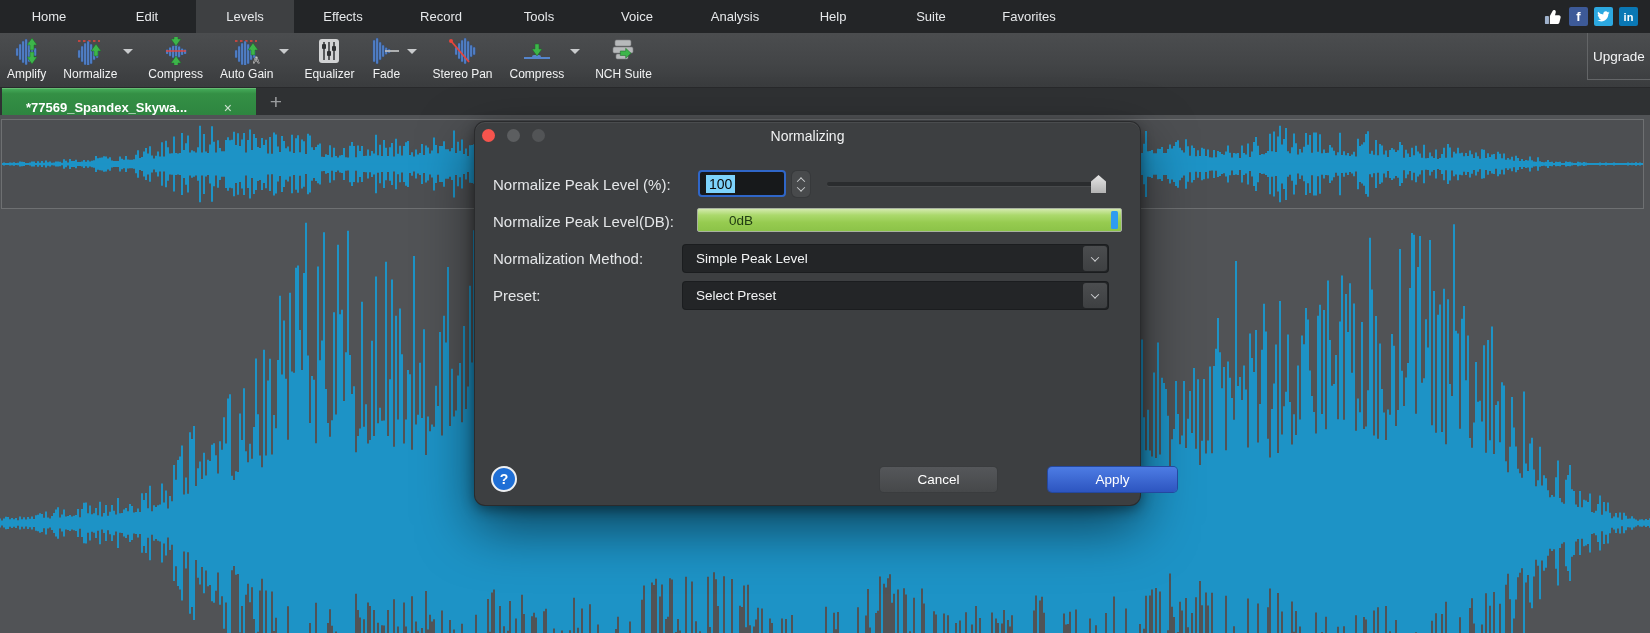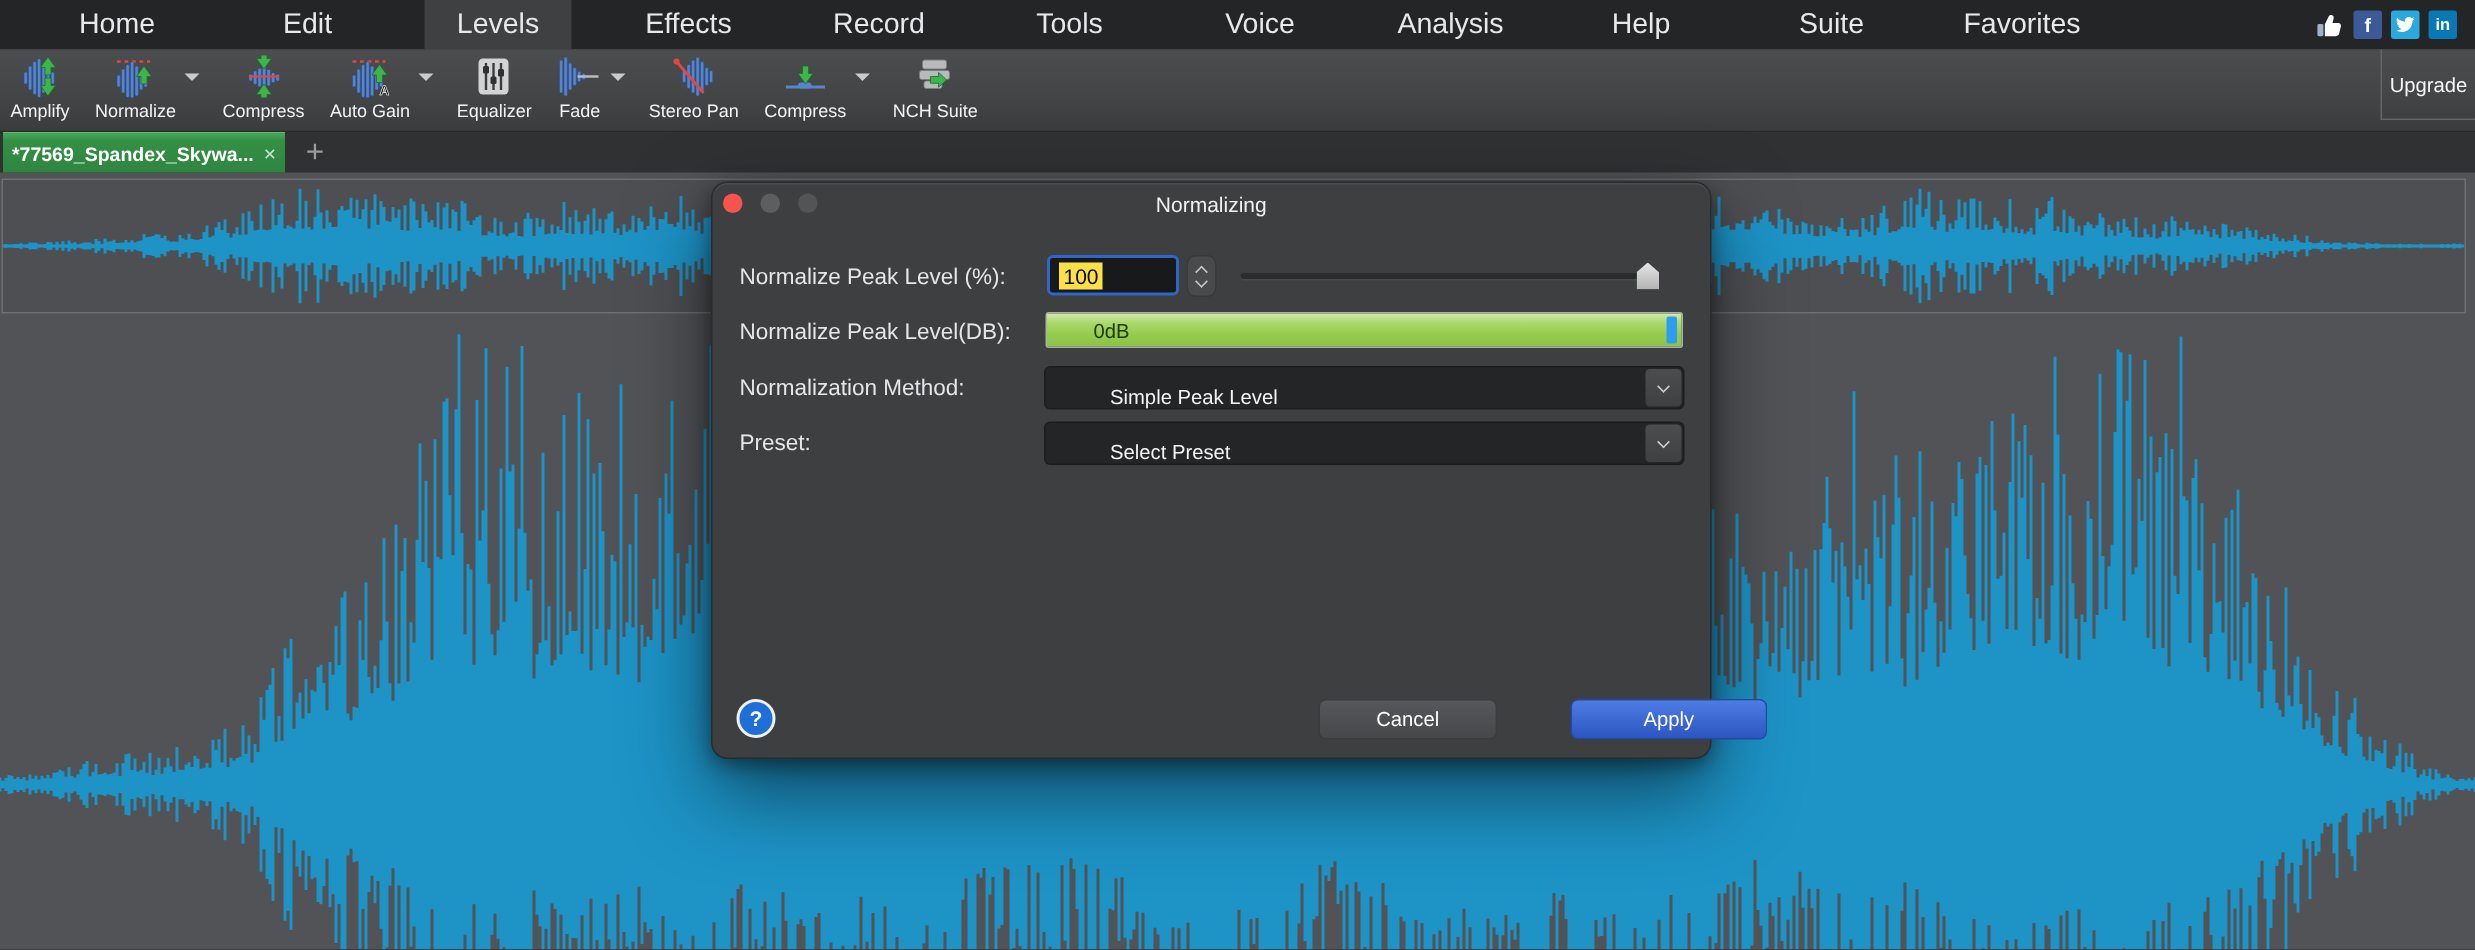--- a/index.html
+++ b/index.html
@@ -5,21 +5,21 @@
   *{box-sizing:border-box;margin:0;padding:0}
   html,body{width:1650px;height:633px;overflow:hidden;background:#333;
     font-family:"Liberation Sans","DejaVu Sans",sans-serif;}
   #app{position:relative;width:1650px;height:633px;overflow:hidden;background:#515356;}
 
   
   .menubar{position:absolute;left:0;top:0;width:100%;height:33px;background:#232527;
     display:flex;align-items:stretch;z-index:5;}
   .menu-items{display:flex;height:100%;}
   .menu-item{width:98px;display:flex;align-items:center;justify-content:center;
-    color:#e6e8ea;font-size:19px;cursor:default;margin-left:29px;}
+    color:#e6e8ea;font-size:13px;cursor:default;}
   .menu-item.active{background:#3e4042;}
   .social{position:absolute;right:12px;top:7px;display:flex;gap:6px;align-items:center;}
   .social .sico{width:19px;height:19px;border-radius:2px;display:flex;align-items:center;
     justify-content:center;font-size:13px;font-weight:bold;color:#fff;}
 
   
   .ribbon{position:absolute;left:0;top:33px;width:100%;height:55px;
     background:linear-gradient(180deg,#4b4d4f 0%,#434547 55%,#3a3c3e 100%);
     border-bottom:1px solid #28292b;z-index:5;}
   .tb-row{position:absolute;left:2px;top:0;height:100%;display:flex;align-items:flex-start;}
@@ -29,21 +29,21 @@
   .tb-label{font-size:12px;color:#f2f3f4;margin-top:2px;white-space:nowrap;}
   .tb-caret{width:0;height:0;border-left:5px solid transparent;border-right:5px solid transparent;
     border-top:5px solid #c9cbcd;margin:0 3px 14px 1px;align-self:center;}
   .upgrade{position:absolute;right:0;top:0;width:63px;height:47px;
     border-left:1px solid #636567;border-bottom:1px solid #636567;
     display:flex;align-items:center;justify-content:center;color:#f4f5f6;font-size:13.5px;}
 
   
   .tabbar{position:absolute;left:0;top:88px;width:100%;height:27px;background:#2f3133;
     display:flex;align-items:stretch;z-index:5;}
-  .tab{margin-left:2px;width:188px;display:flex;align-items:center;padding:0 6px;
+  .tab{margin-left:2px;width:254px;display:flex;align-items:flex-end;padding:0 24px;
     background:linear-gradient(180deg,#44aa58 0%,#349045 18%,#2e8540 100%);
     border-top:1px solid #63bd72;}
   .tab-title{color:#fff;font-size:13px;font-weight:bold;white-space:nowrap;overflow:hidden;
     text-overflow:clip;flex:1;}
   .tab-close{color:#cfe3d2;font-size:14px;margin-left:4px;line-height:1;}
   .tab-add{width:40px;display:flex;align-items:center;justify-content:center;
     color:#9a9c9e;font-size:21px;font-weight:300;line-height:1;}
 
   
   .editor{position:absolute;left:0;top:115px;width:1650px;height:518px;background:#515356;}
@@ -60,42 +60,42 @@
   .titlebar{position:absolute;left:0;top:0;width:100%;height:28px;}
   .tl{position:absolute;top:7px;width:13px;height:13px;border-radius:50%;}
   .tl.red{left:7px;background:#f6544d;}
   .tl.dim1{left:32px;background:#5c5e60;}
   .tl.dim2{left:57px;background:#525456;}
   .dlg-title{position:absolute;left:0;right:0;top:6px;text-align:center;color:#f0f1f2;
     font-size:14px;}
   .dlg-label{position:absolute;left:18px;color:#e4e6e8;font-size:15px;}
   .num-input{position:absolute;left:223px;top:48px;width:88px;height:27px;background:#17191b;
     border:2px solid #2f66c8;border-radius:4px;display:flex;align-items:center;padding-left:6px;}
-  .num-input .sel{background:#fde047;color:#0a0a0a;font-size:14px;padding:1px 3px;text-align:center;}
+  .num-input .sel{background:#7dd3fc;color:#0a0a0a;font-size:14px;padding:1px 3px;text-align:center;}
   .stepper{position:absolute;left:317px;top:49px;width:18px;height:26px;background:#484a4c;
     border-radius:5px;box-shadow:0 0 0 1px #37393b;display:flex;flex-direction:column;
     align-items:center;justify-content:center;gap:3px;}
   .chev{width:6px;height:6px;border-left:1.8px solid #c9cbcd;border-top:1.8px solid #c9cbcd;}
   .chev.up{transform:rotate(45deg) translate(1px,1px);}
   .chev.down{transform:rotate(225deg) translate(1px,1px);}
   .slider{position:absolute;left:352px;top:52px;width:270px;height:20px;}
   .slider .track{position:absolute;left:0;right:0;top:8px;height:4px;background:#2a2c2e;
     border-radius:2px;box-shadow:0 1px 0 rgba(255,255,255,.06);}
   .slider .knob{position:absolute;right:-9px;top:1px;width:15px;height:18px;
     background:linear-gradient(180deg,#e6e6e6,#b3b3b3);
     clip-path:polygon(50% 0%,100% 36%,100% 100%,0% 100%,0% 36%);}
   .meter{position:absolute;left:222px;top:86px;width:425px;height:24px;
     border:1px solid #a9b2a0;border-radius:2px;
     background:linear-gradient(180deg,#d3eaae 0%,#abd96c 28%,#96cb50 62%,#8cc348 100%);
     display:flex;align-items:center;}
   .meter .db{color:#213c12;font-size:13.5px;margin-left:31px;}
   .meter .handle{position:absolute;right:3px;top:2px;bottom:2px;width:7px;background:#2e9cf0;
     border-radius:1.5px;}
-  .dropdown{position:absolute;left:222px;width:425px;height:27px;background:#232527;
-    border-radius:3px;box-shadow:0 0 0 1px #1b1d1f;display:flex;align-items:flex-end;padding-left:30px;}
+  .dropdown{position:absolute;left:208px;width:425px;height:27px;background:#232527;
+    border-radius:3px;box-shadow:0 0 0 1px #1b1d1f;display:flex;align-items:center;}
   .dropdown .dd-text{color:#f2f3f4;font-size:13.5px;margin-left:13px;}
   .dd-btn{position:absolute;right:1px;top:1px;bottom:1px;width:24px;border-radius:3px;
     background:linear-gradient(180deg,#4b4d4f,#3e4042);display:flex;align-items:center;
     justify-content:center;}
   .dd-btn .chev{border-color:#cfd1d3;}
   .help{position:absolute;left:16px;top:344px;width:26px;height:26px;border-radius:50%;
     background:#1f6fd6;border:2.5px solid #eef0f2;color:#fff;display:flex;align-items:center;
     justify-content:center;font-size:14px;font-weight:bold;}
   .btn{position:absolute;top:345px;height:25px;border-radius:4px;display:flex;
     align-items:center;justify-content:center;color:#fff;font-size:13.5px;text-align:right;}

